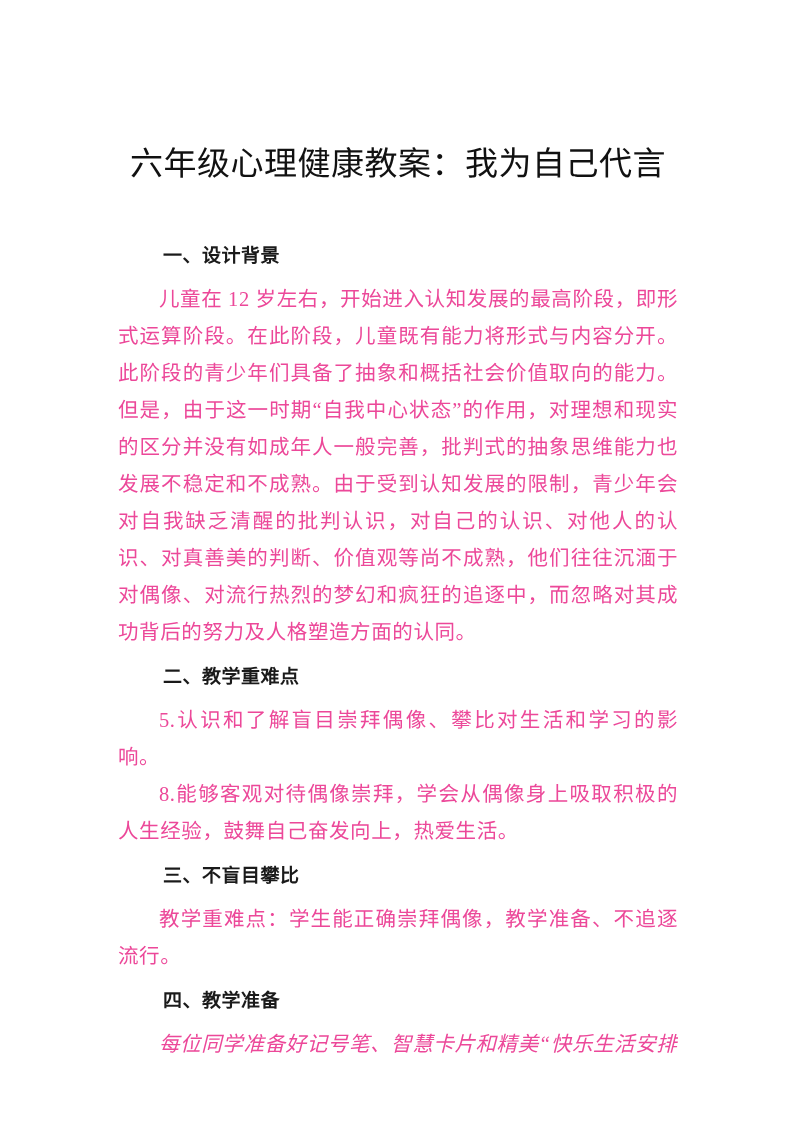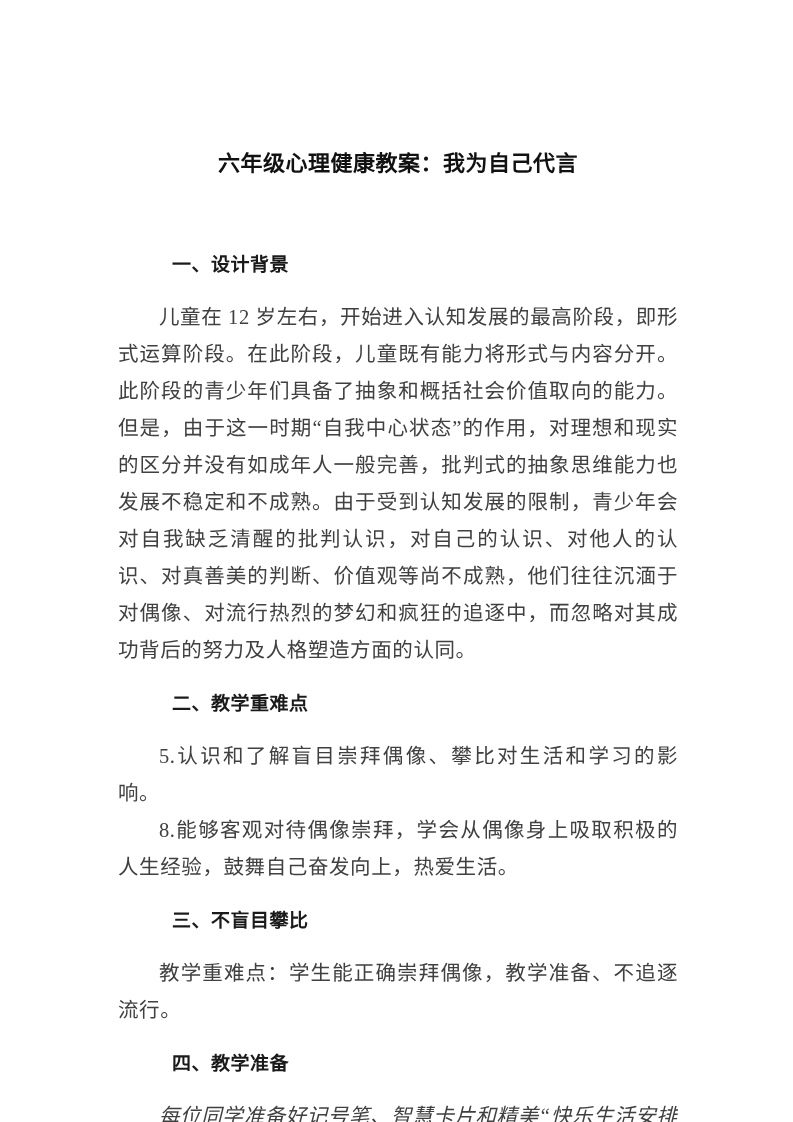--- a/index.html
+++ b/index.html
@@ -25,22 +25,22 @@
 
   .content {
     position: absolute;
     left: 118px;
     top: 140px;
     width: 560px;
   }
 
   .doc-title {
     font-family: "DejaVu Sans", "Liberation Sans", sans-serif;
-    font-weight: 700;
-    font-size: 22px;
+    font-weight: 400;
+    font-size: 33px;
     line-height: 40px;
     color: #111111;
     text-align: center;
     letter-spacing: 0.5px;
     margin: 0 0 0 0;
     padding-top: 4px;
     white-space: nowrap;
   }
 
   .title-gap {
@@ -48,29 +48,29 @@
   }
 
   .section-heading {
     font-family: "DejaVu Sans", "Liberation Sans", sans-serif;
     font-weight: 700;
     font-size: 19px;
     line-height: 37px;
     color: #1a1a1a;
     text-indent: 38px;
     letter-spacing: 0.5px;
-    margin: 16px;
+    margin: 7px;
     white-space: nowrap;
   }
 
   .body-para {
     font-family: "Liberation Serif", "DejaVu Serif", serif;
     font-size: 20.5px;
     line-height: 37px;
-    color: #404040;
+    color: #ec4899;
     text-indent: 41px;
     margin: 0;
     text-align: justify;
     text-justify: inter-ideograph;
     letter-spacing: 0.6px;
     word-break: break-all;
   }
 
   .body-para.last-clipped {
     max-height: 37px;

